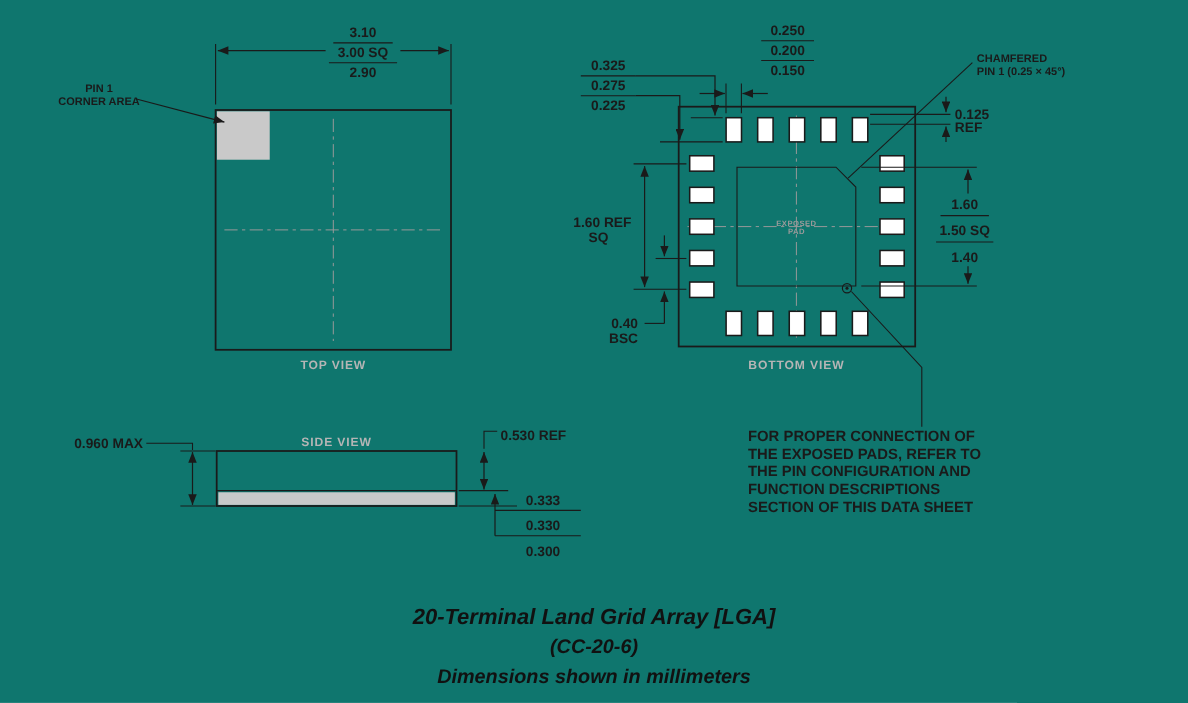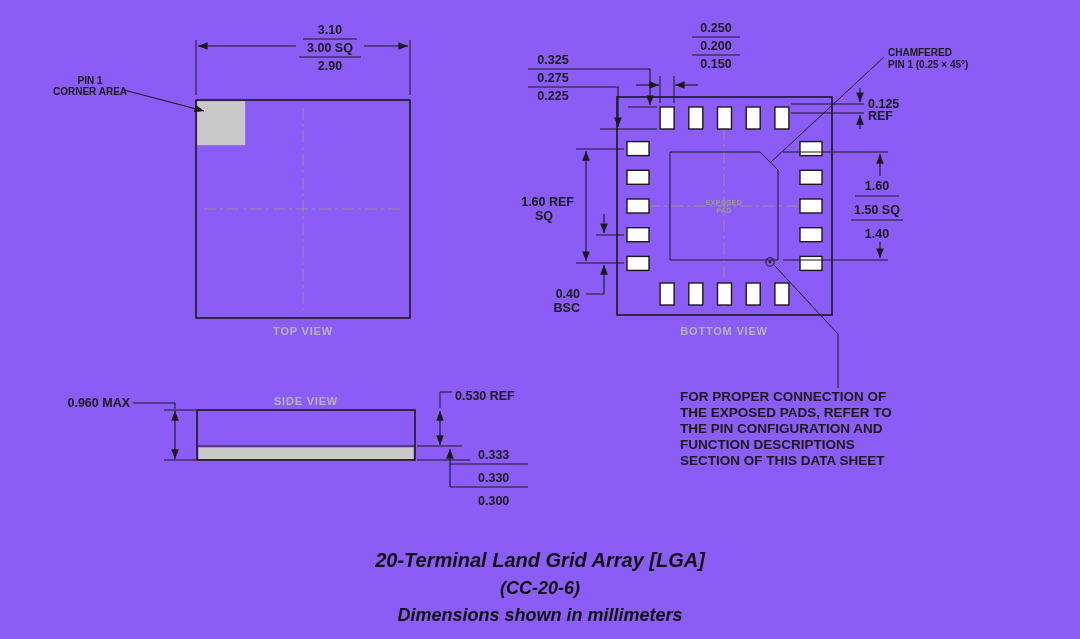--- a/index.html
+++ b/index.html
@@ -1,16 +1,16 @@
 <!DOCTYPE html>
 <html><head>
 <meta charset="utf-8">
 <style>
   html,body{margin:0;padding:0;background:#fff}
-  .page{position:relative;width:1080px;height:639px;background:#8b5cf6;overflow:hidden;font-family:"Liberation Sans","DejaVu Sans",sans-serif}
+  .page{position:relative;width:1080px;height:639px;background:#0f766e;overflow:hidden;font-family:"Liberation Sans","DejaVu Sans",sans-serif}
   svg{display:block}
   svg text{font-family:"Liberation Sans","DejaVu Sans",sans-serif;font-weight:bold;fill:#1a1a1a;font-size:12.5px}
   .t10{font-size:10px}
   .muted{fill:#b5b5b5;font-size:11px;letter-spacing:.8px}
   .tinypad{fill:#9a9a9a;font-size:7px;letter-spacing:.4px;font-weight:bold}
   .notetxt{font-size:13.5px}
   .cap1{font-size:20px;font-weight:600;font-style:italic;fill:#111}
   .cap2{font-size:18px;font-weight:600;font-style:italic;fill:#111}
   .outline{fill:none;stroke:#1a1a1a;stroke-width:1.6}
   .pad{fill:#fff;stroke:#1a1a1a;stroke-width:1.4}

